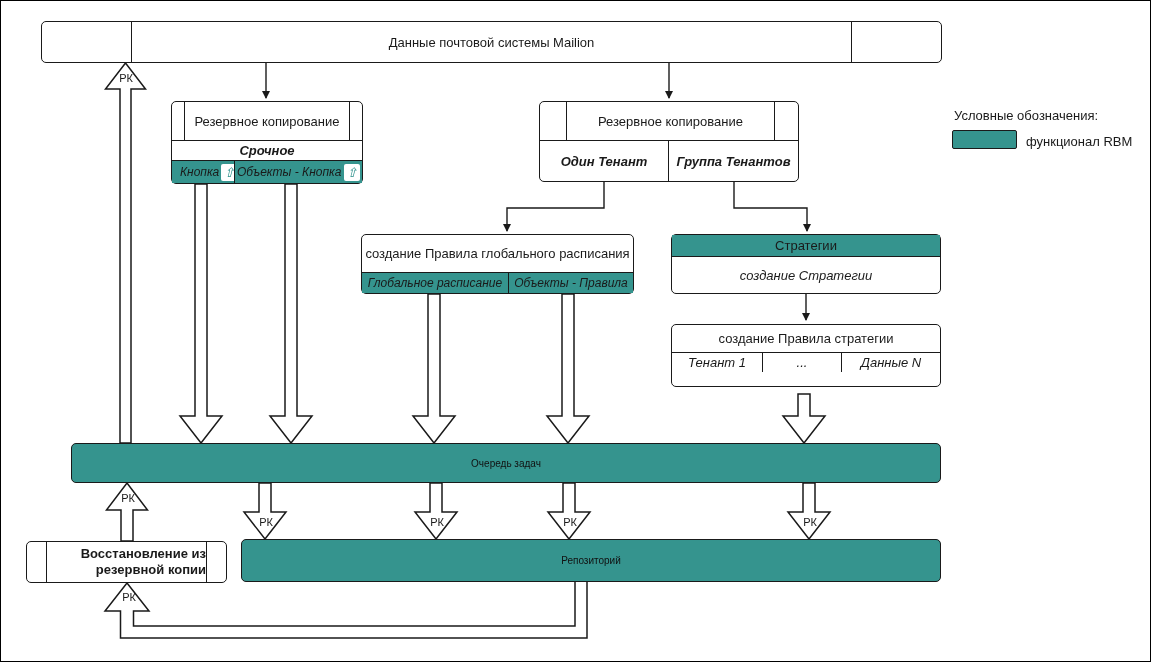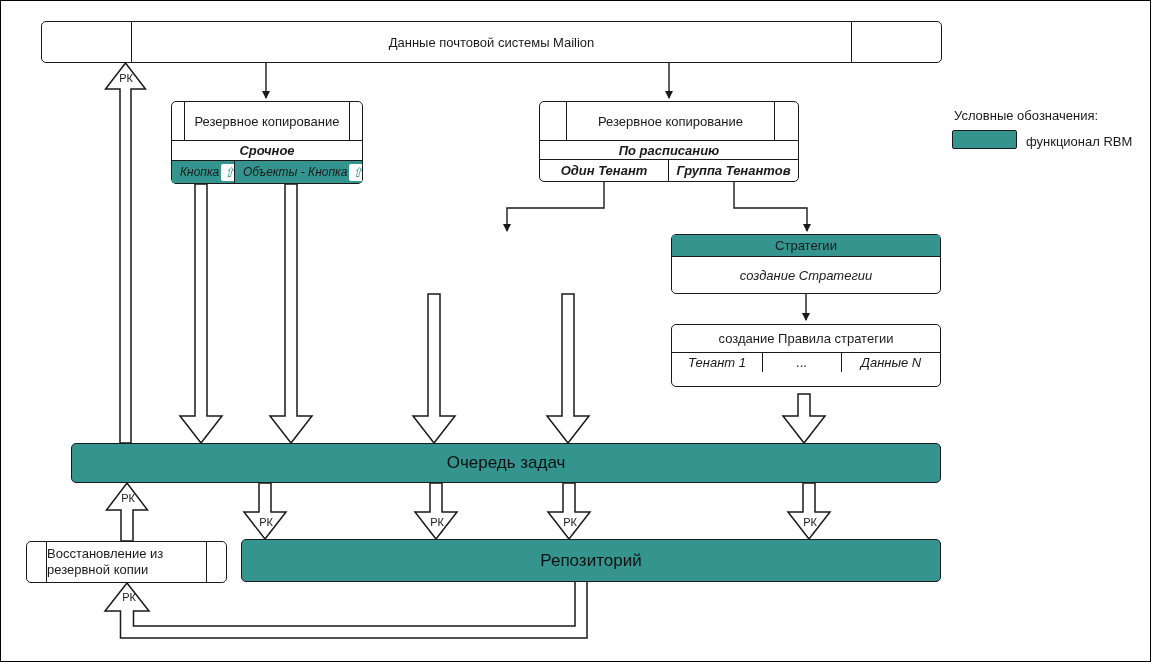--- a/index.html
+++ b/index.html
@@ -20,39 +20,39 @@
     min-width:0;overflow:hidden;white-space:nowrap;
   }
   .cell + .cell{border-left:1.5px solid #1a1a1a;}
   .grow{flex:1;}
   .bold{font-weight:bold;}
   .teal{background:#35948E;}
   .vdiv{position:absolute;top:0;bottom:0;width:0;border-left:1.5px solid #1a1a1a;}
   .bar{
     position:absolute;background:#35948E;border:1.5px solid #1a1a1a;border-radius:5px;
     display:flex;align-items:center;justify-content:center;box-sizing:border-box;
-    z-index:2;font-size:17px;color:#111;
+    z-index:2;font-size:10px;color:#111;
   }
   .icon-box{
     flex:0 0 16px;width:16px;height:17px;background:#fff;border-radius:2px;
     display:flex;align-items:center;justify-content:center;
     color:#2a8f8a;font-size:13px;line-height:1;margin:0 2px;
   }
   .rk{
     position:absolute;z-index:3;font-size:11px;color:#1a1a1a;
     transform:translate(-50%,-50%);line-height:1;
   }
   .legend-title{position:absolute;left:953px;top:107px;font-size:13px;z-index:2;}
   .legend-swatch{
     position:absolute;left:951px;top:129px;width:65px;height:19px;
     background:#35948E;border:1.5px solid #1a1a1a;border-radius:2px;box-sizing:border-box;z-index:2;
   }
   .legend-label{position:absolute;left:1025px;top:133px;font-size:13px;z-index:2;}
   .small-cells{font-size:12px;}
-  .restore-text{font-weight:normal;text-align:left;line-height:1.25;white-space:normal;}
+  .restore-text{font-weight:bold;text-align:right;line-height:1.25;white-space:normal;}
 </style>
 </head>
 <body>
 
 <div class="canvas">
 
   <svg class="arrow-layer" width="1151" height="662" viewBox="0 0 1151 662">
     <defs>
       <marker id="arr" markerWidth="9" markerHeight="9" refX="7" refY="4" orient="auto" markerUnits="userSpaceOnUse">
         <path d="M0,0 L8,4 L0,8 Z" fill="#1a1a1a"></path>
@@ -102,42 +102,48 @@
       <div class="cell" style="width:13px"></div>
     </div>
     <div class="row" style="flex:0 0 20px">
       <div class="cell grow bold">Срочное</div>
     </div>
     <div class="row grow small-cells">
       <div class="cell teal" style="width:62px;justify-content:space-between;padding-left:8px">
         <span>Кнопка</span>
         <span class="icon-box">⇧</span>
       </div>
-      <div class="cell teal grow" style="justify-content:space-between;padding-left:8px">
+      <div class="cell teal grow" style="justify-content:space-between;padding-left:2px">
         <span>Объекты - Кнопка</span>
         <span class="icon-box">⇧</span>
       </div>
     </div>
   </div>
 
   <div class="box" style="left:538px;top:100px;width:260px;height:81px">
     <div class="row" style="flex:0 0 38px">
       <div class="cell" style="width:26px"></div>
       <div class="cell grow">Резервное копирование</div>
       <div class="cell" style="width:24px"></div>
     </div>
-    <div class="row" style="flex:0 0 19px">
-      <div class="cell grow bold">По расписанию</div>
-    </div>
     <div class="row grow">
       <div class="cell bold" style="width:128px">Один Тенант</div>
       <div class="cell bold grow">Группа Тенантов</div>
     </div>
   </div>
 
+  <div class="box" style="left:360px;top:233px;width:273px;height:60px">
+    <div class="row grow">
+      <div class="cell grow">создание Правила глобального расписания</div>
+    </div>
+    <div class="row small-cells" style="flex:0 0 21px">
+      <div class="cell teal" style="width:146px">Глобальное расписание</div>
+      <div class="cell teal grow">Объекты - Правила</div>
+    </div>
+  </div>
 
   <div class="box" style="left:670px;top:233px;width:270px;height:60px">
     <div class="row" style="flex:0 0 21px">
       <div class="cell teal grow">Стратегии</div>
     </div>
     <div class="row grow">
       <div class="cell grow">создание Стратегии</div>
     </div>
   </div>
 

